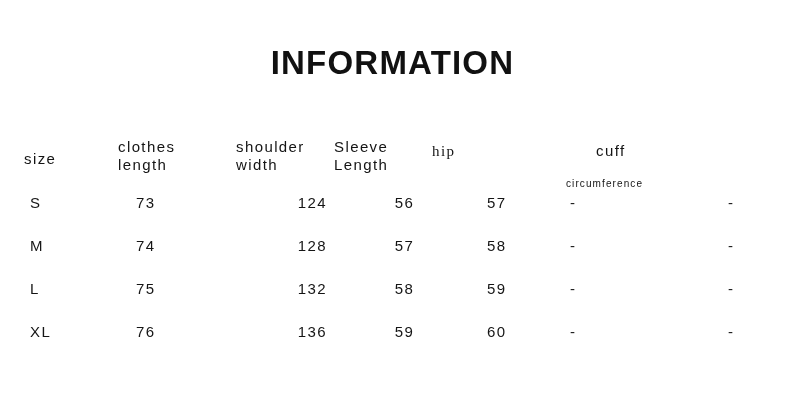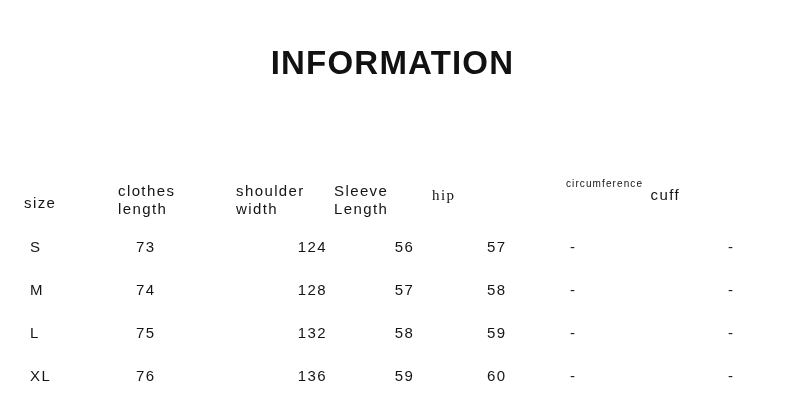--- a/index.html
+++ b/index.html
@@ -36,40 +36,39 @@
     left: 0;
     width: 785px;
   }
   .row {
     display: flex;
     width: 785px;
     align-items: flex-start;
   }
   .header-row {
     height: 55px;
-    margin-top: 44px;
   }
   .data-row {
     height: 43px;
   }
   .cell {
     box-sizing: border-box;
     font-size: 15px;
     line-height: 1.22;
     letter-spacing: 1.4px;
     color: #151515;
   }
   
   .c0 { width: 100px; }
   .c1 { width: 122px; }
   .c2 { width: 105px; }
   .c3 { width: 100px; }
   .c4 { width: 98px; }
   .c5 { width: 138px; }
-  .c6 { width: 122px; text-align: right; }
+  .c6 { width: 122px; }
 
   
   .header-row .cell {
     font-size: 15px;
     color: #141414;
     display: block;
     padding-top: 14px;
   }
   .header-row .c0 { padding-left: 24px; padding-top: 20px; }
   .header-row .c1 { padding-left: 18px; padding-top: 8px; }

